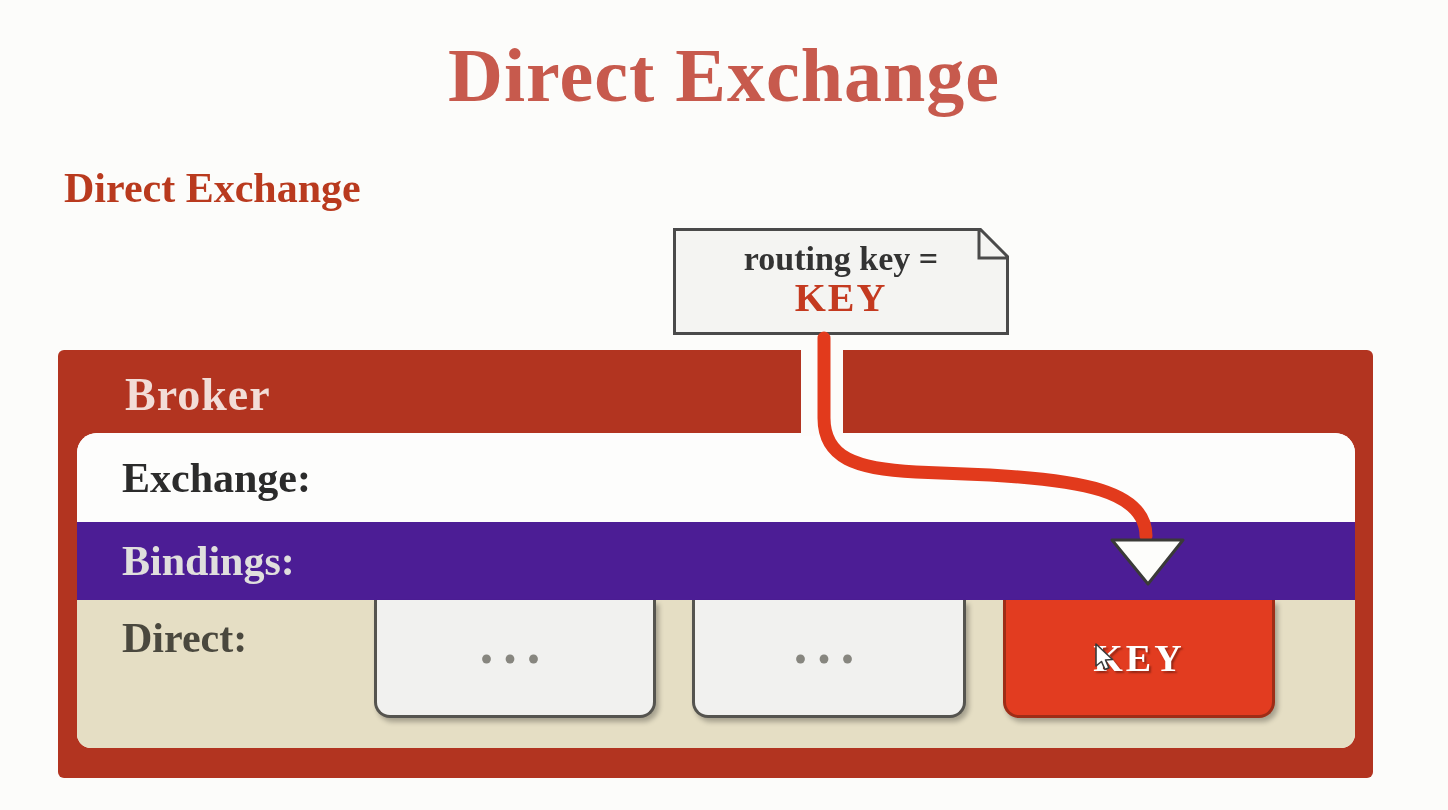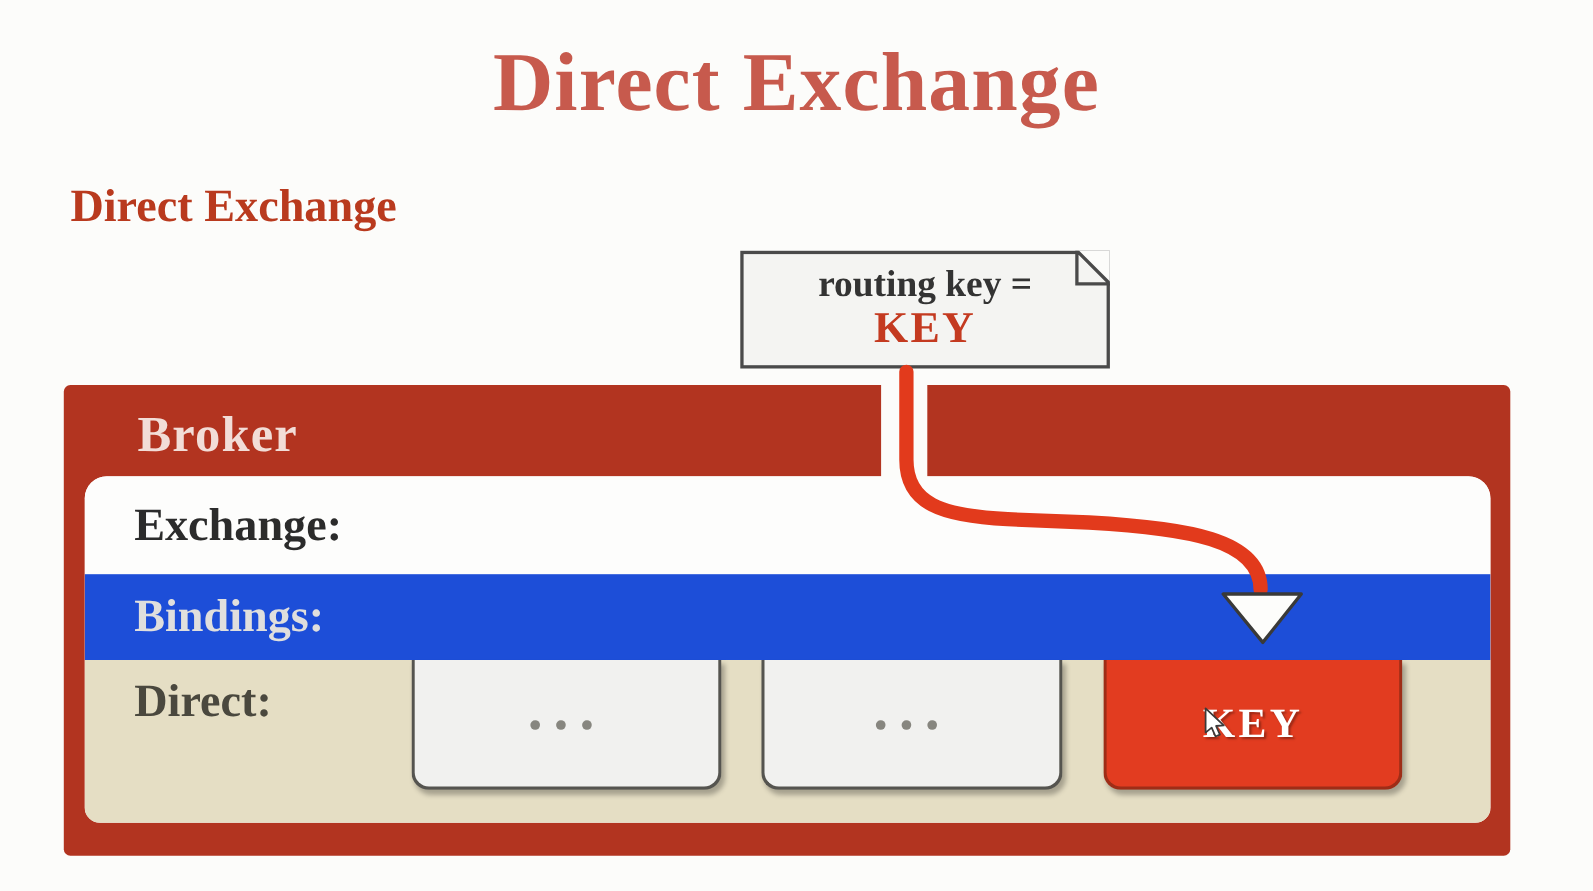--- a/index.html
+++ b/index.html
@@ -76,21 +76,21 @@
   .broker-panel {
     position: absolute;
     left: 19px; top: 83px;
     width: 1278px; height: 315px;
     border-radius: 20px 20px 14px 14px;
     overflow: hidden;
     background: #fdfdfc;
   }
   .row { display: flex; align-items: center; padding-left: 45px; box-sizing: border-box; }
   .row-exchange { height: 89px; background: #fdfdfc; }
-  .row-bindings { height: 78px; background: #1d4ed8; }
+  .row-bindings { height: 78px; background: #4c1d95; }
   .row-queues   { height: 148px; background: #e5dec4; align-items: flex-start; padding-top: 14px; }
   .row-label { font-size: 42px; font-weight: bold; }
   .row-exchange .row-label { color: #2b2b2b; }
   .row-bindings .row-label { color: #e0dfdd; }
   .row-queues   .row-label { color: #4a483e; }
 
   
   .queue-box {
     position: absolute;
     top: 167px;

